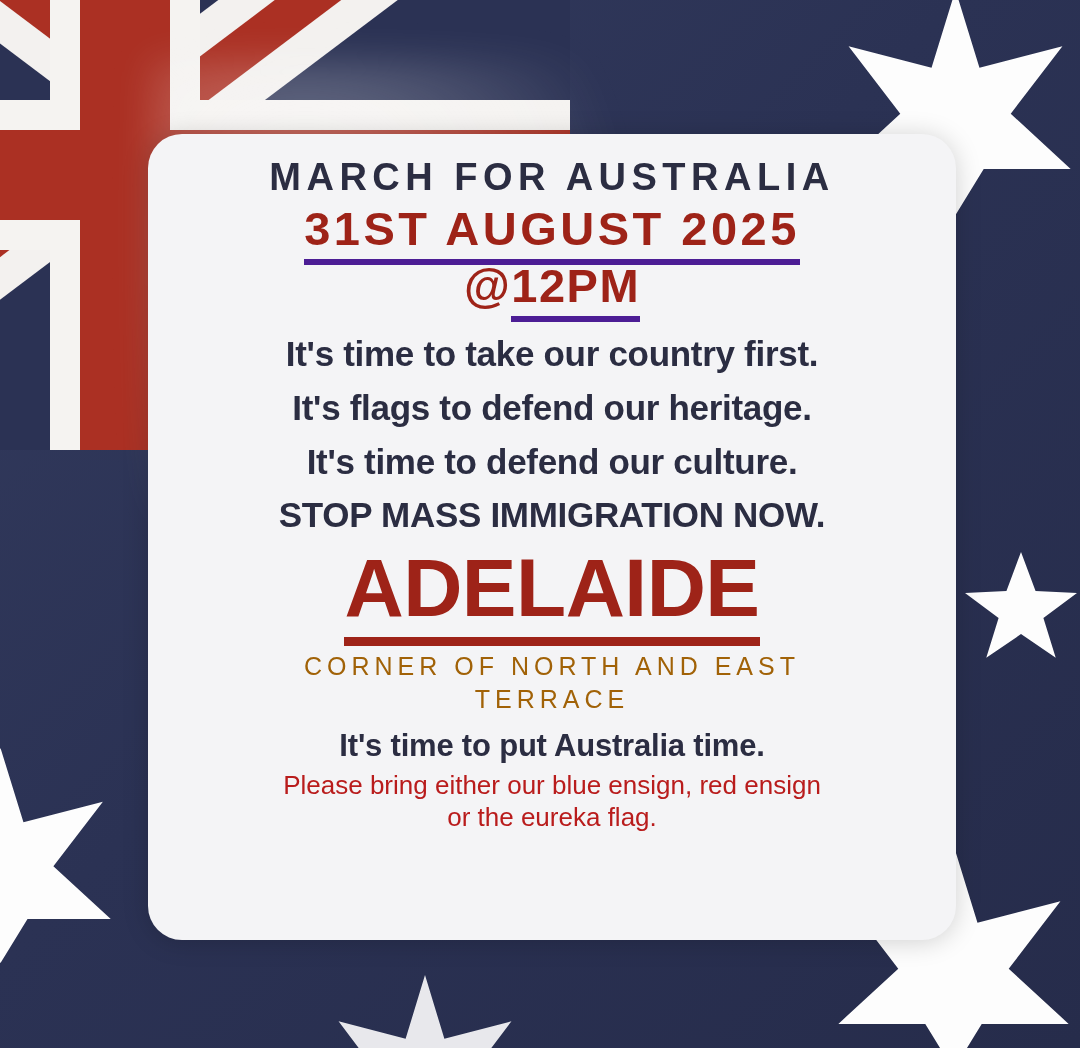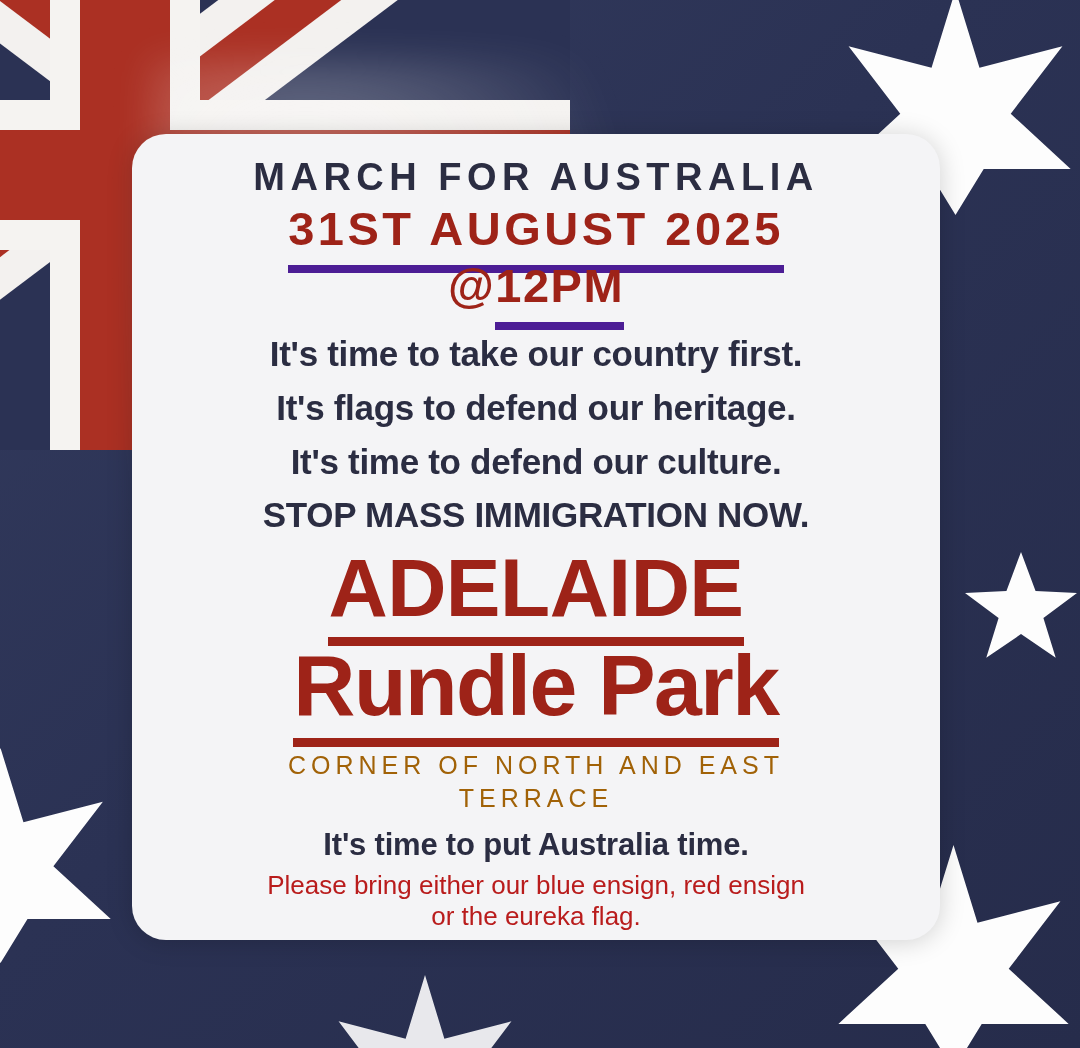--- a/index.html
+++ b/index.html
@@ -57,21 +57,21 @@
 
   .star-commonwealth-top{left:838px;top:-10px;width:235px;height:225px;}
   .star-bottom-right{left:836px;top:845px;width:235px;height:225px;}
   .star-epsilon{left:965px;top:552px;width:112px;height:108px;}
   .star-left-edge{left:-112px;top:748px;width:225px;height:215px;}
   .star-bottom-mid{left:330px;top:975px;width:190px;height:185px;opacity:.9;}
 
   
   .card{
     position:absolute;
-    left:132px; top:134px;
+    left:148px; top:134px;
     width:808px; height:806px;
     background:#f4f4f6;
     border-radius:34px;
     box-shadow:0 2px 26px rgba(0,0,0,.18);
     text-align:center;
   }
 
   
   .t-navy{color:#2b2d42;}
   .t-red{color:#9e2318;}
@@ -85,22 +85,22 @@
     font-weight:700;
     letter-spacing:5.5px;
   }
   .date-line{
     margin:7px 0 0 0;
     font-size:47px;
     font-weight:800;
     letter-spacing:3.5px;
   }
   .date-line .ul,.time-line .ul{
-    border-bottom:8px solid #4c1d95;
-    padding-bottom:10px;
+    border-bottom:6px solid #4c1d95;
+    padding-bottom:4px;
   }
   .time-line{
     margin:9px 0 0 0;
     font-size:47px;
     font-weight:800;
     letter-spacing:1.5px;
   }
 
   .slogans{margin:18px 0 0 0;}
   .slogan{
@@ -196,23 +196,20 @@
       <p class="slogan t-navy">It's time to take our country first.</p>
       <p class="slogan t-navy">It's flags to defend our heritage.</p>
       <p class="slogan t-navy">It's time to defend our culture.</p>
       <p class="slogan t-navy">STOP MASS IMMIGRATION NOW.</p>
     </div>
 
     <p class="line city t-red">
       <span class="ul">ADELAIDE</span>
     </p>
 
-    <p class="line venue t-red">
-      <span class="ul">Rundle Park</span>
-    </p>
 
     <p class="line address t-rose">
       <span>CORNER OF NORTH AND EAST</span><br>
       <span>TERRACE</span>
     </p>
 
     <div class="closing">
       <p class="c2 t-navy">It's time to put Australia time.</p>
       <p class="note">
         <span>Please bring either our blue ensign, red ensign</span><br>

